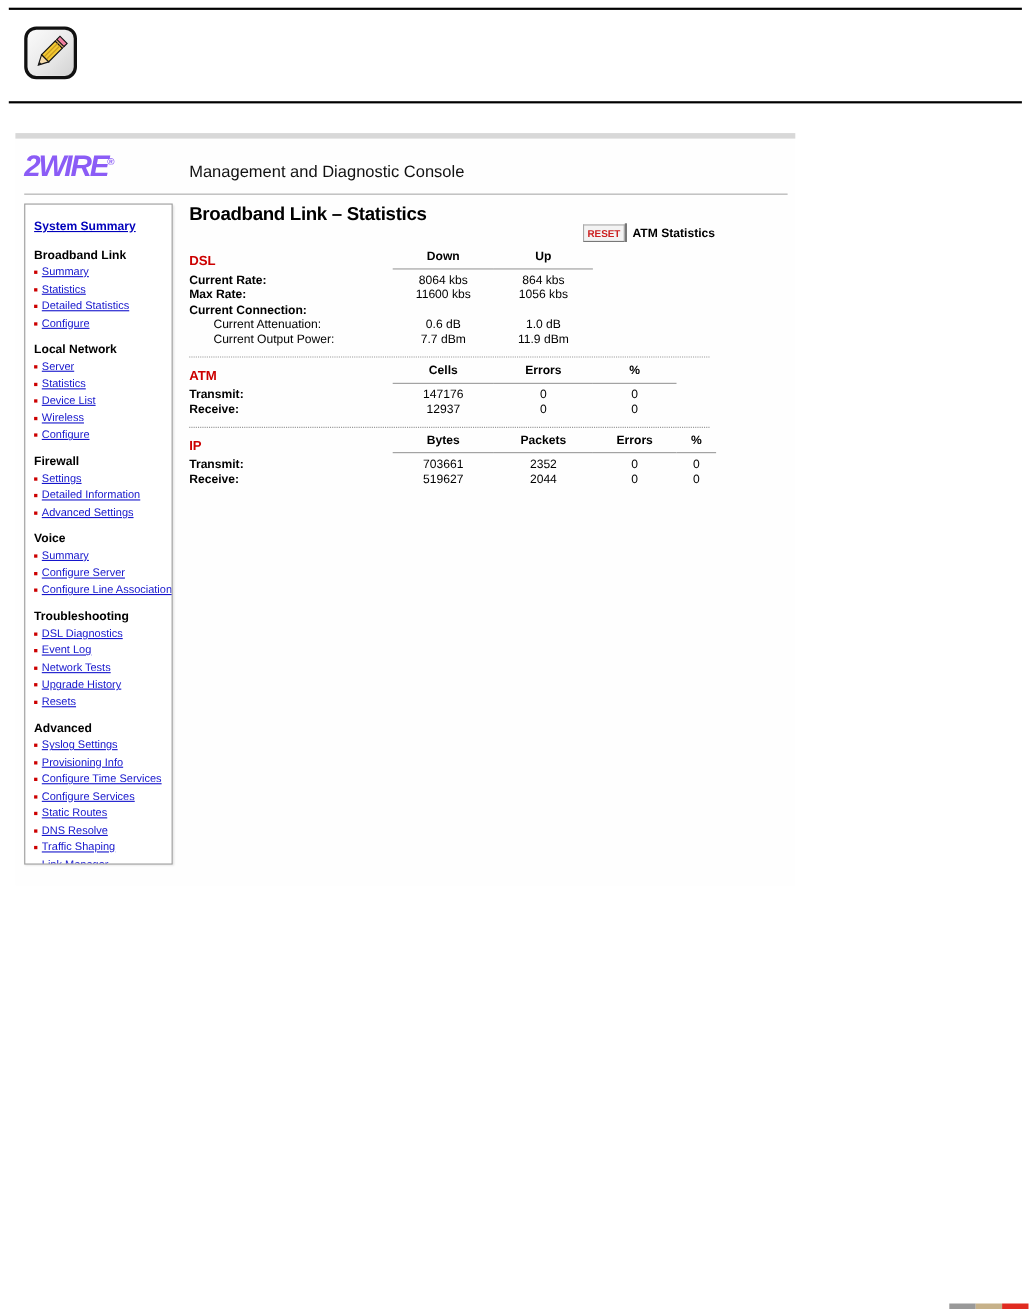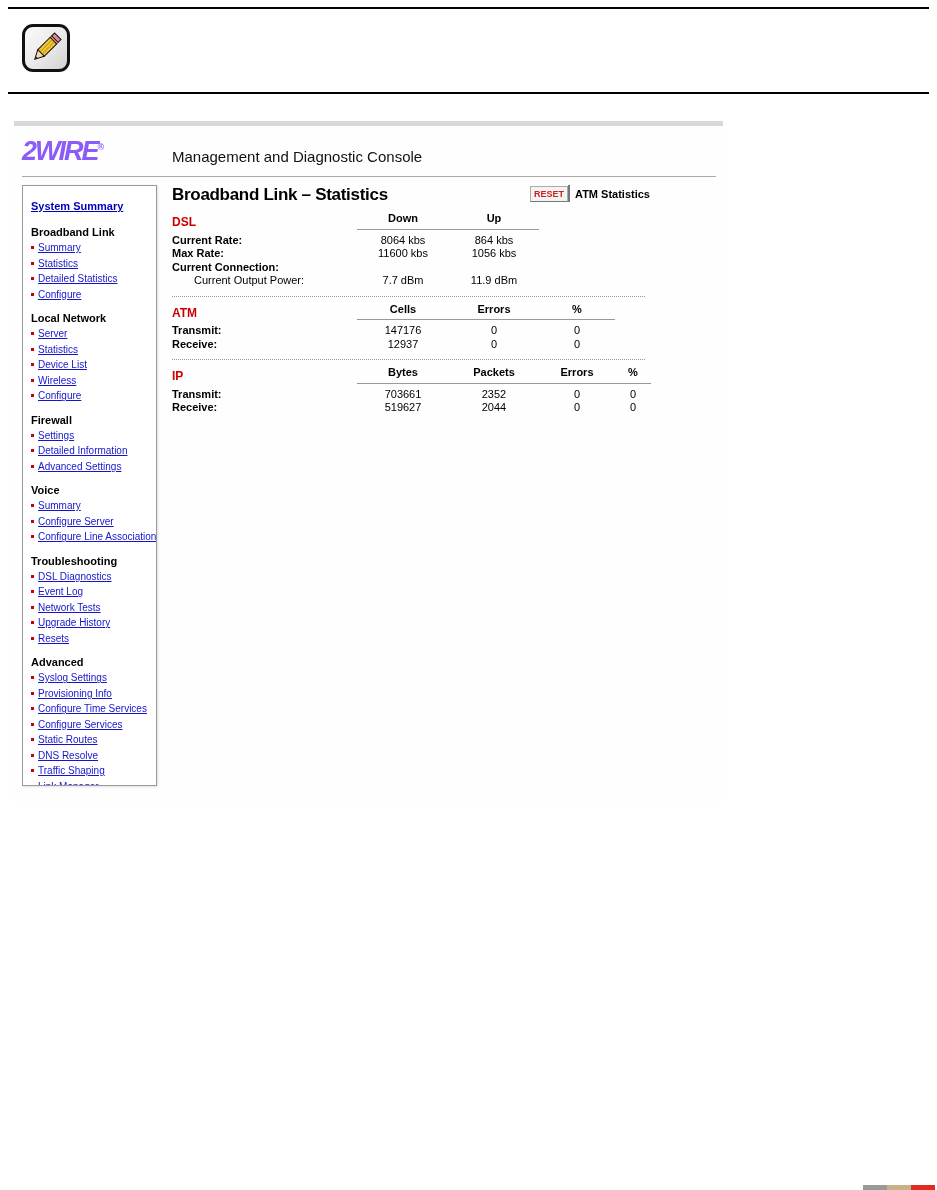--- a/index.html
+++ b/index.html
@@ -44,21 +44,21 @@
     text-decoration:underline; cursor:pointer; display:inline-block; margin-bottom:4px;
   }
   .nav-section-header { font-weight:bold; font-size:11px; color:#000; margin-top:10px; margin-bottom:2px; }
   .nav-item { display:flex; align-items:center; gap:4px; height:15.5px; }
   .bullet { width:3px; height:3px; background:#cc0000; flex:0 0 3px; }
   .nav-link { color:#1515cc; font-size:10px; text-decoration:underline; cursor:pointer; white-space:nowrap; }
 
   .main { position:absolute; left:158px; top:59px; width:478px; }
   .title-row { display:flex; justify-content:space-between; align-items:flex-start;gap:20px; }
   .page-title { font-size:17px; font-weight:bold; color:#000; letter-spacing:-0.3px; }
-  .right-controls { display:flex; align-items:center; margin-top:0; }
+  .right-controls { display:flex; align-items:center; margin-top:18px; }
   .reset-btn {
     font-family:"Liberation Sans", sans-serif;
     font-size:9px; font-weight:bold; color:#cc2222;
     background:#f3f3f3; border:1px solid #aaa; border-bottom-color:#777;
     padding:2px 3px; cursor:pointer;
   }
   .btn-divider { width:2px; height:17px; background:#777; margin-right:5px; }
   .atm-stats-label { font-size:11px; font-weight:bold; color:#000; }
 
   .stats-tables { margin-top:7px; }
@@ -255,20 +255,25 @@
             <div class="lbl">Max Rate:</div>
             <div class="val" style="width: 92px;">11600 kbs</div>
             <div class="val" style="width: 90px;">1056 kbs</div>
           </div>
           <div class="t-row">
             <div class="lbl">Current Connection:</div>
             <div class="val" style="width: 92px;"></div>
             <div class="val" style="width: 90px;"></div>
           </div>
           <div class="t-row">
+            <div class="lbl indent">Current Attenuation:</div>
+            <div class="val" style="width: 92px;">0.6 dB</div>
+            <div class="val" style="width: 90px;">1.0 dB</div>
+          </div>
+          <div class="t-row">
             <div class="lbl indent">Current Output Power:</div>
             <div class="val" style="width: 92px;">7.7 dBm</div>
             <div class="val" style="width: 90px;">11.9 dBm</div>
           </div>
         </div>
         <div class="dotted-sep"></div>
         <div class="stats-table">
           <div class="t-row t-header">
             <div class="section-name">ATM</div>
             <div class="col-h" style="width: 92px;">

